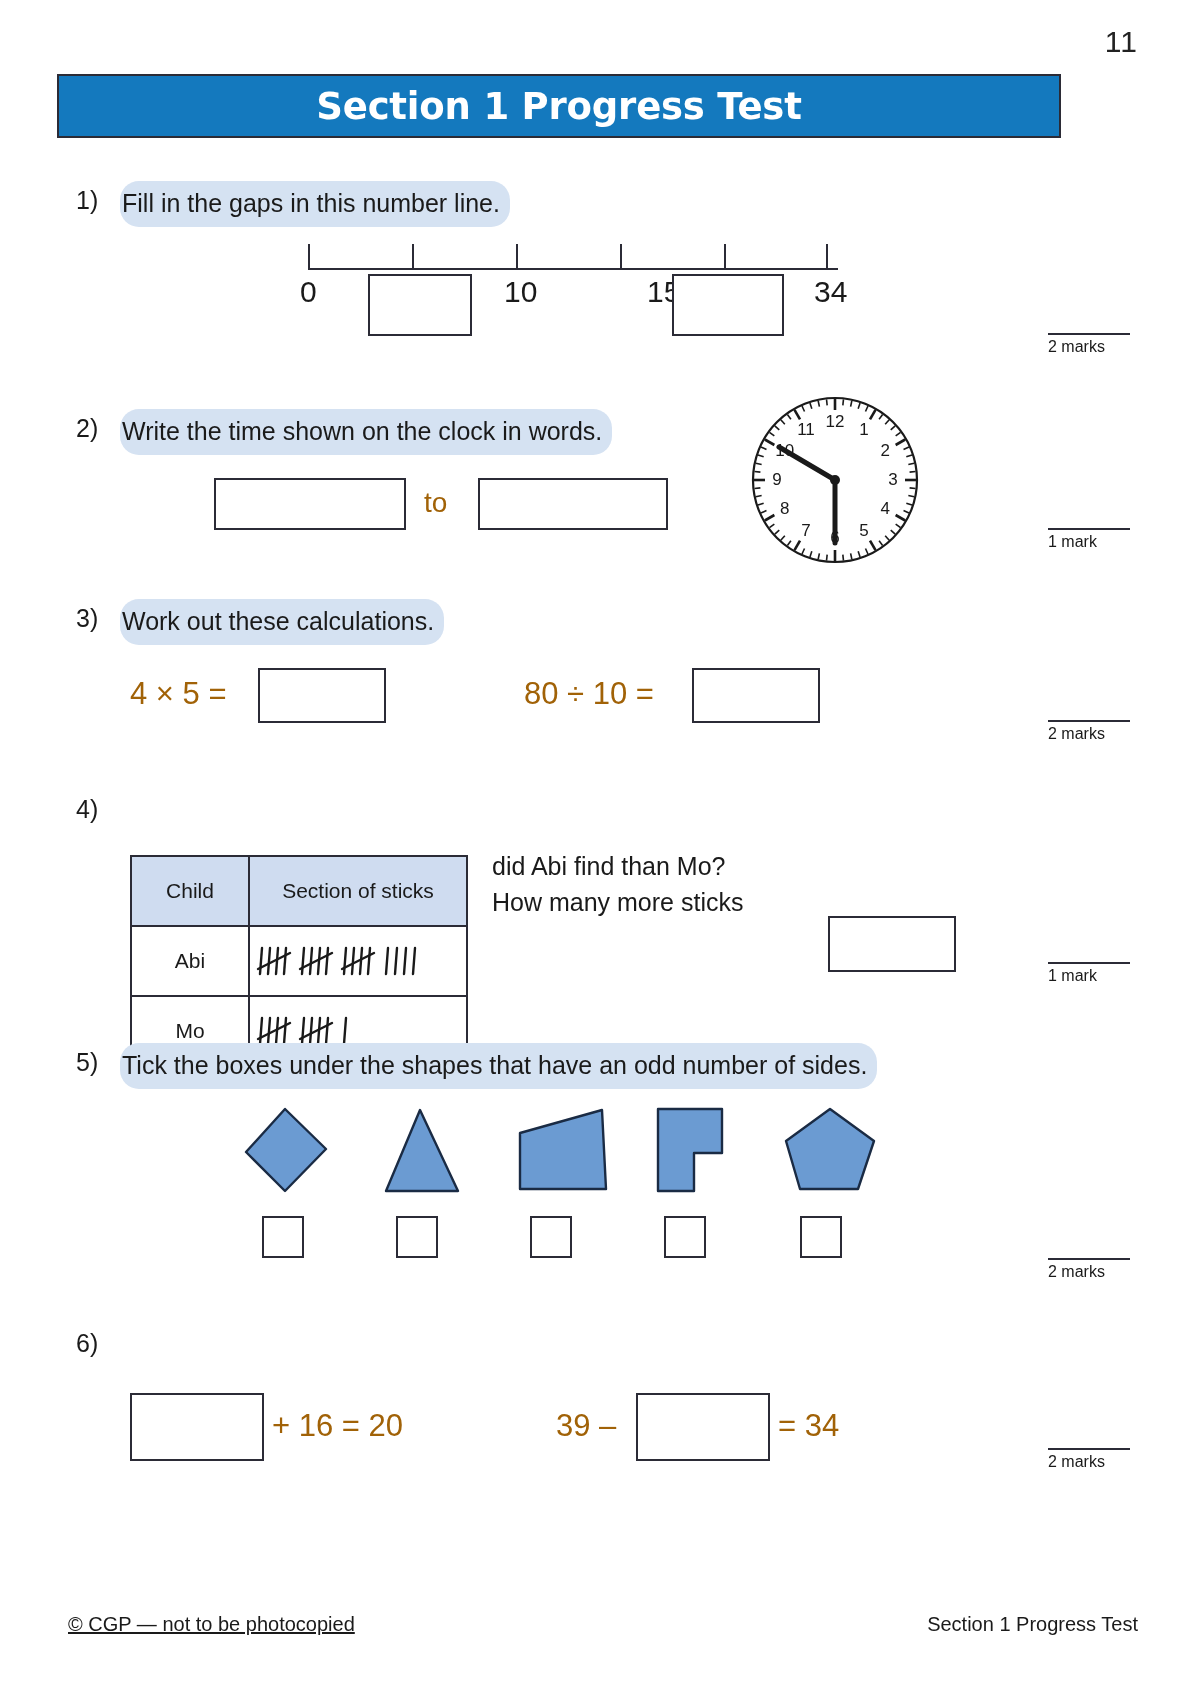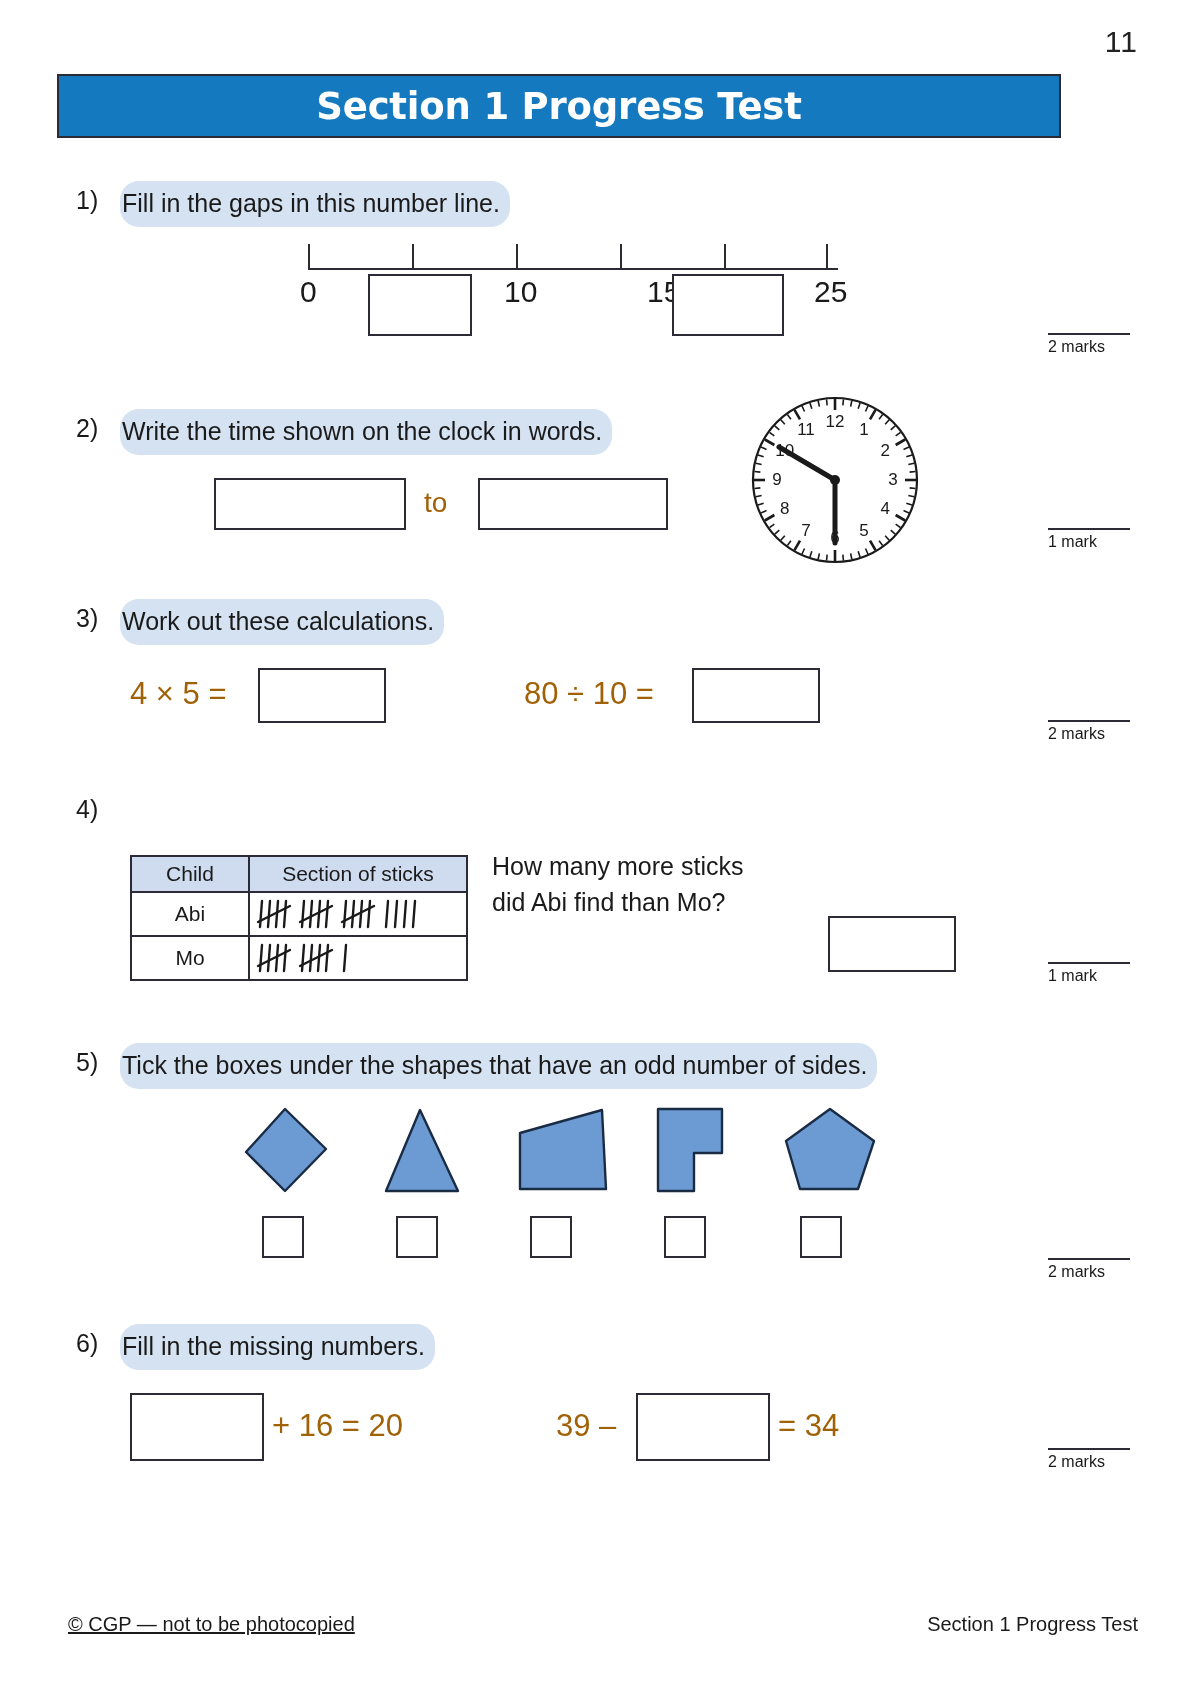--- a/index.html
+++ b/index.html
@@ -56,21 +56,21 @@
   .clock{position:absolute;left:745px;top:390px;width:180px;height:180px;}
 
   
   .tally{
     position:absolute;left:130px;top:855px;
     border-collapse:collapse;background:#fff;
   }
   .tally th,.tally td{
     border:2px solid #2b2b36;
     font-size:21px;font-weight:normal;color:#1a1a1a;
-    padding:5px 10px;text-align:center;
+    padding:22px 10px;text-align:center;
   }
   .tally thead th{background:#cfdcf0;}
   .tally .child-col{width:96px;}
   .tally .sticks-col{width:196px;}
   .tally td.sticks{padding:4px 6px;text-align:left;}
   .tallysvg{display:block;}
 
   .q4ask{position:absolute;left:492px;top:848px;font-size:25px;line-height:36px;color:#1a1a1a;}
 
   
@@ -101,21 +101,21 @@
     <div class="nl-tick" style="left:104px;"></div>
     <div class="nl-tick" style="left:208px;"></div>
     <div class="nl-tick" style="left:312px;"></div>
     <div class="nl-tick" style="left:416px;"></div>
     <div class="nl-tick" style="left:518px;"></div>
   </div>
 
   <div class="nl-lbl" style="left:300px;top:275px;">0</div>
   <div class="nl-lbl" style="left:504px;top:275px;">10</div>
   <div class="nl-lbl" style="left:608px;top:275px;margin-left:39px;">15</div>
-  <div class="nl-lbl" style="left:814px;top:275px;">25</div>
+  <div class="nl-lbl" style="left:814px;top:275px;">34</div>
 
   <div class="abox" style="left:368px;top:274px;width:104px;height:62px;"></div>
   <div class="abox" style="left:672px;top:274px;width:112px;height:62px;"></div>
 
   <div class="mark" style="top:333px;">
     <div class="rule"></div>
     <div class="lbl">2 marks</div>
   </div>
 
   <div class="qnum" style="left:76px;top:414px;">2)</div>
@@ -288,22 +288,22 @@
               <line x1="44" y1="25" x2="76" y2="9"></line>
               <line x1="90" y1="4" x2="88" y2="30"></line>
             </g>
           </svg>
         </td>
       </tr>
     </tbody>
   </table>
 
   <div class="q4ask">
+    <div>did Abi find than Mo?</div>
     <div>How many more sticks</div>
-    <div>did Abi find than Mo?</div>
   </div>
 
   <div class="abox" style="left:828px;top:916px;width:128px;height:56px;"></div>
 
   <div class="mark" style="top:962px;">
     <div class="rule"></div>
     <div class="lbl">1 mark</div>
   </div>
 
   <div class="qnum" style="left:76px;top:1048px;">5)</div>
@@ -344,21 +344,20 @@
   <div class="tickbox" style="left:530px;top:1216px;"></div>
   <div class="tickbox" style="left:664px;top:1216px;"></div>
   <div class="tickbox" style="left:800px;top:1216px;"></div>
 
   <div class="mark" style="top:1258px;">
     <div class="rule"></div>
     <div class="lbl">2 marks</div>
   </div>
 
   <div class="qnum" style="left:76px;top:1329px;">6)</div>
-  <div class="qtext" style="left:120px;top:1324px;">Fill in the missing numbers.</div>
 
   <div class="abox" style="left:130px;top:1393px;width:134px;height:68px;"></div>
   <div class="mathtxt" style="left:272px;top:1408px;">+ 16 = 20</div>
 
   <div class="mathtxt" style="left:556px;top:1408px;">39 –</div>
   <div class="abox" style="left:636px;top:1393px;width:134px;height:68px;"></div>
   <div class="mathtxt" style="left:778px;top:1408px;">= 34</div>
 
   <div class="mark" style="top:1448px;">
     <div class="rule"></div>

